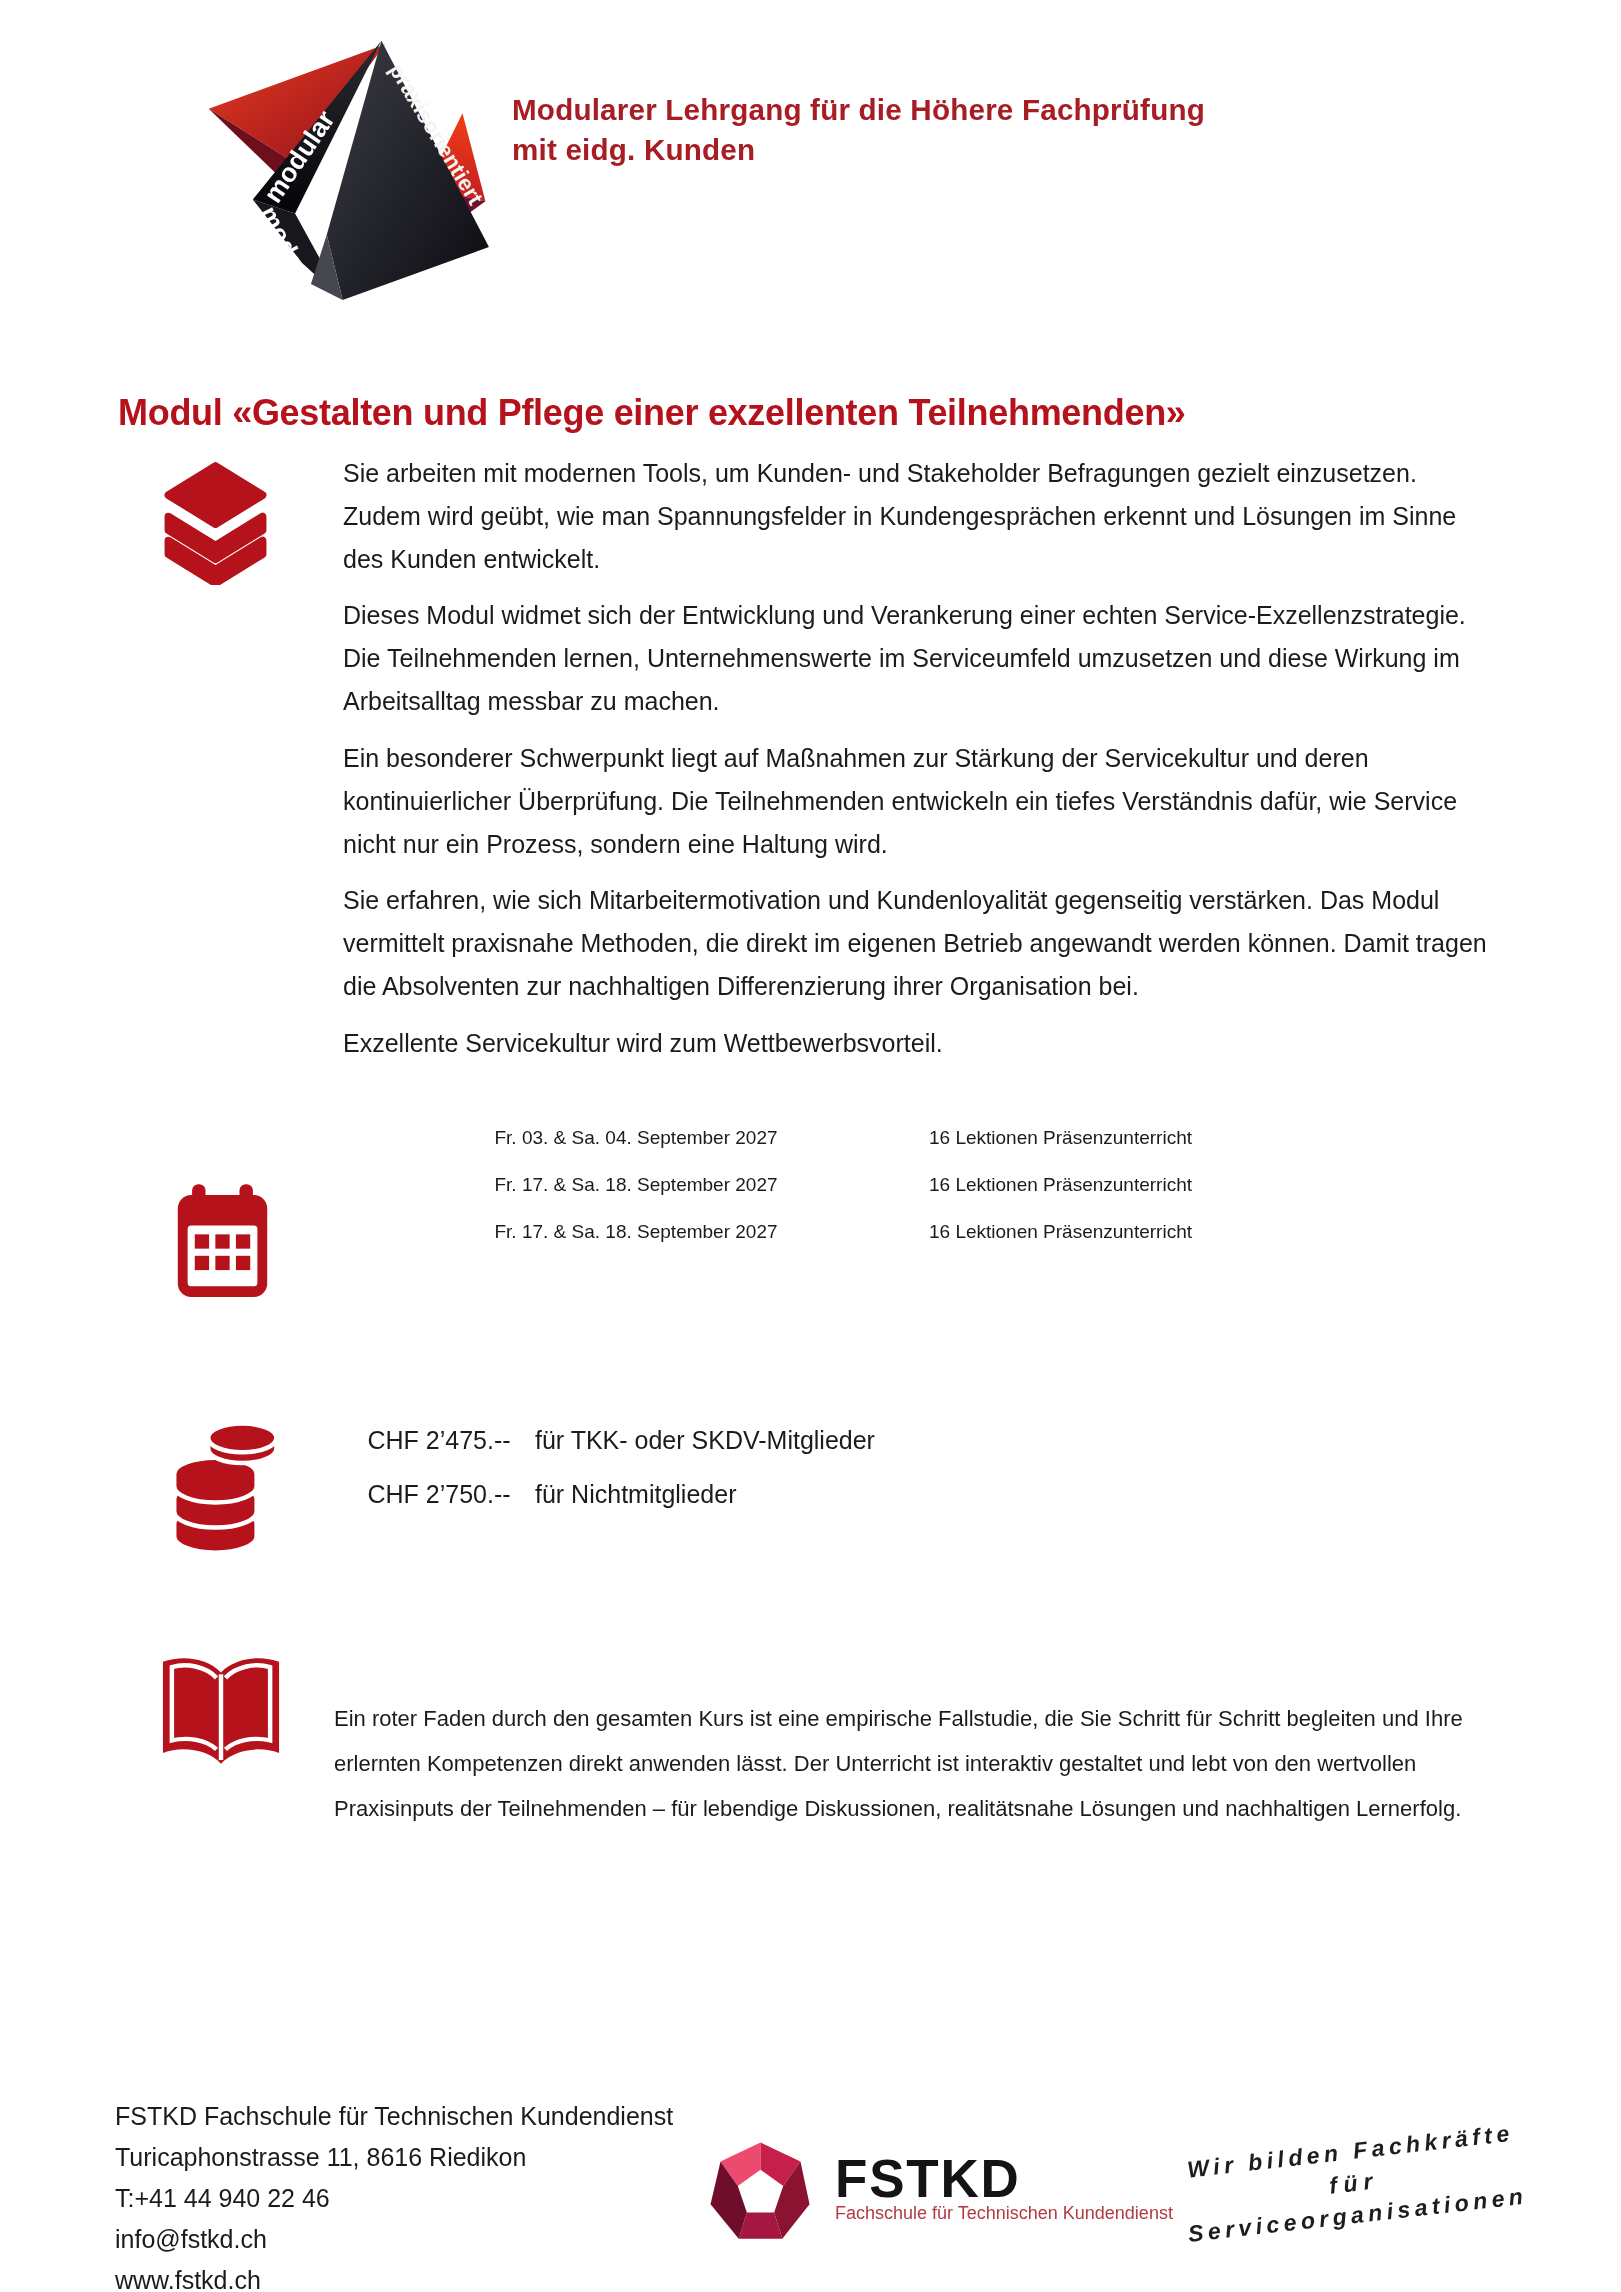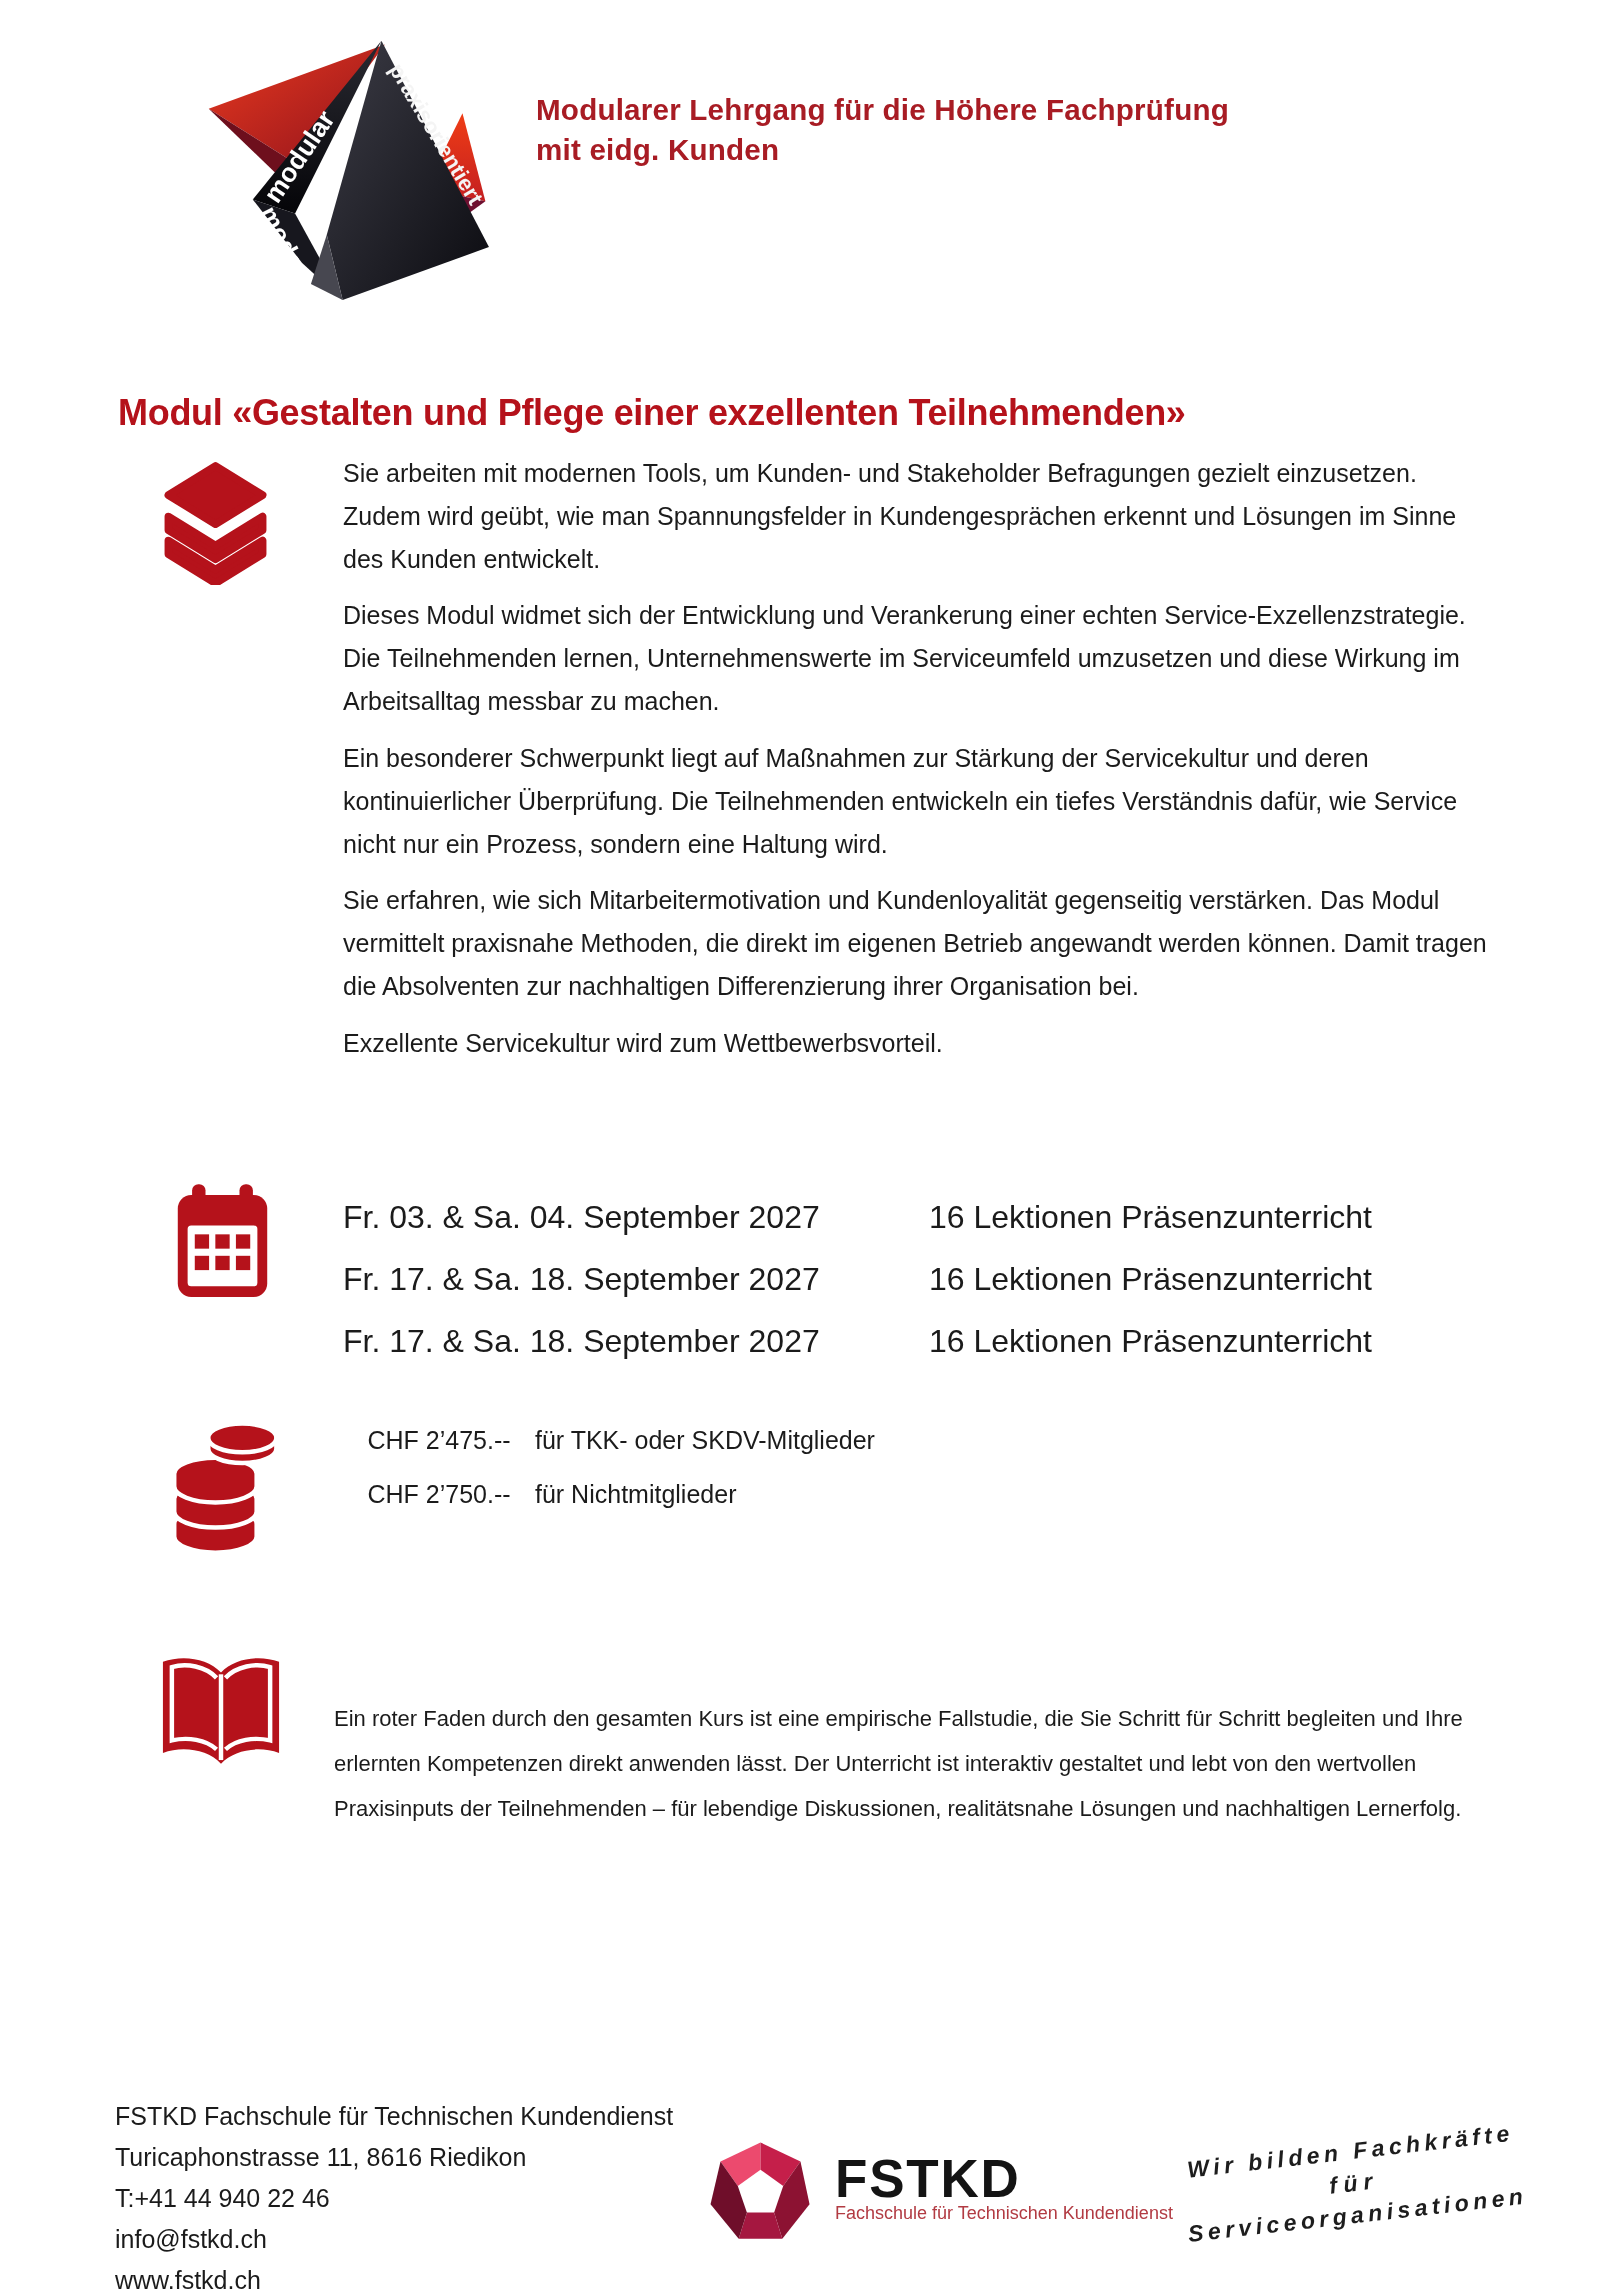--- a/index.html
+++ b/index.html
@@ -4,36 +4,36 @@
 <style>
   html,body { margin:0; padding:0; background:#e9e9e9; }
   .page {
     position:relative; width:1622px; height:2293px; background:#ffffff;
     font-family:"Liberation Sans", sans-serif; color:#1b1b1b; overflow:hidden;
     margin:0 auto;
   }
   
   .brand-logo { position:absolute; left:154px; top:25px; width:335px; height:282px; }
   .brand-title { position:absolute; left:512px; top:90px; font-size:29.6px; line-height:40px;
-    font-weight:bold; color:#a81c24; letter-spacing:0.2px; white-space:nowrap;margin-left:24px; }
+    font-weight:bold; color:#a81c24; letter-spacing:0.2px; white-space:nowrap; }
   
   .module-heading { position:absolute; left:118px; top:392px; font-size:36px; font-weight:bold;
     color:#b5121b; white-space:nowrap; letter-spacing:-0.3px; }
   
   .icon { position:absolute; }
   .icon-layers   { left:152px; top:460px;  width:127px; height:125px; }
   .icon-calendar { left:176px; top:1184px; width:93px; height:115px; }
   .icon-coins    { left:167px; top:1420px; width:113px; height:138px; }
   .icon-book     { left:154px; top:1651px; width:134px; height:127px; }
   
   .module-text { position:absolute; left:343px; top:452px; width:1157px;
     font-size:25px; line-height:43px; }
   .module-text p { margin:0 0 13.4px 0; }
   
-  .schedule-rows { position:absolute; left:343px; top:1199px; width:1173px; font-size:32px; }
+  .schedule-rows { position:absolute; left:343px; top:1127px; width:1173px; font-size:19px;text-align:center; }
   .schedule-row { display:flex; margin-bottom:25px; }
   .schedule-date { width:586px; flex:none; }
   
   .pricing-rows { position:absolute; left:343px; top:1426px; width:896px; font-size:25px;text-align:center; }
   .pricing-row { display:flex; margin-bottom:25px; }
   .pricing-price { width:192px; flex:none; }
   
   .book-text { position:absolute; left:334px; top:1648px; width:1157px;
     font-size:22px; line-height:45px;margin-top:48px; }
   

